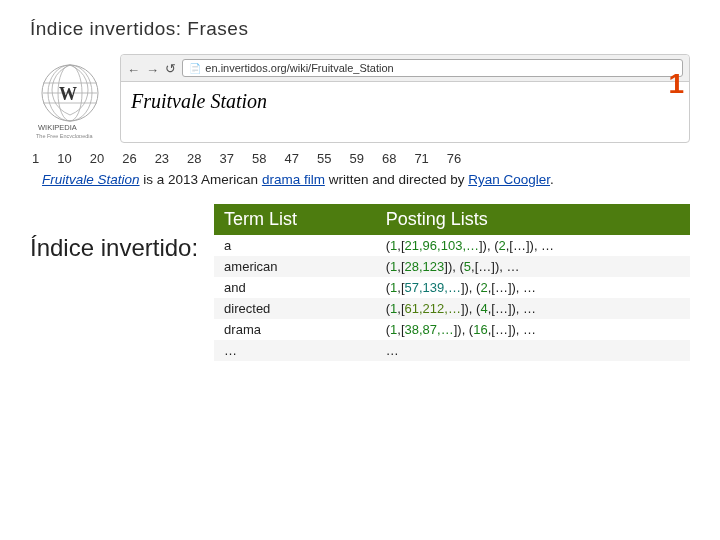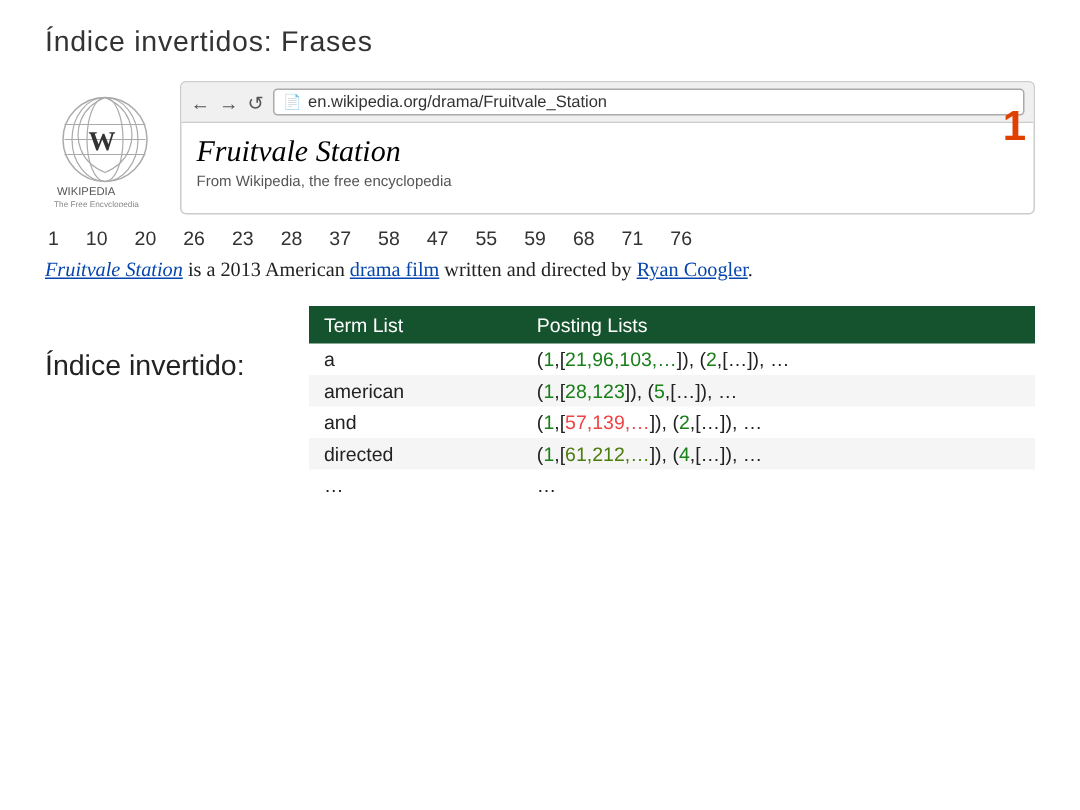--- a/index.html
+++ b/index.html
@@ -104,23 +104,22 @@
 
     .num-item {
       font-size: 13px;
       color: #333;
       margin-right: 18px;
     }
 
     .fruitvale-line {
       font-size: 13.5px;
       color: #222;
-      margin: 0 0 14px 0;
+      margin: 0 0 14px 12px;
       line-height: 1.5;
-      font-family: Liberation Serif, serif;
     }
 
     .fruitvale-line .wiki-link-italic {
       font-style: italic;
       color: #0645ad;
       text-decoration: underline;
     }
 
     .fruitvale-line .wiki-link {
       color: #0645ad;
@@ -128,41 +127,41 @@
     }
 
     .main-content-area {
       display: flex;
       align-items: flex-start;
       gap: 16px;
       margin-top: 4px;
     }
 
     .indice-label {
-      font-size: 19px;
+      font-size: 24px;
       font-weight: 400;
       color: #222;
       white-space: nowrap;
       margin-top: 30px;
       min-width: 160px;
     }
 
     .index-table {
       border-collapse: collapse;
       font-size: 13px;
       flex: 1;
     }
 
     .index-table th {
-      background: #14532d;
+      background: #4d7c0f;
       color: #fff;
       padding: 5px 18px 5px 10px;
       text-align: left;
       font-weight: normal;
-      font-size: 13px;
+      font-size: 18px;
     }
 
     .index-table td {
       padding: 3px 18px 3px 10px;
       color: #222;
       vertical-align: top;
     }
 
     .index-table tr:nth-child(even) td {
       background: #f5f5f5;
@@ -209,26 +208,25 @@
       </svg>
     </div>
 
     <div class="browser-mock">
       <div class="browser-toolbar">
         <span class="browser-btn">←</span>
         <span class="browser-btn">→</span>
         <span class="browser-btn">↺</span>
         <div class="browser-url-bar">
           <span style="font-size:10px;">📄</span>
-          <span>en.wikipedia.org/drama/Fruitvale_Station</span>
+          <span>en.invertidos.org/wiki/Fruitvale_Station</span>
         </div>
       </div>
       <div class="browser-content">
         <div class="wiki-title">Fruitvale Station</div>
-        <div class="wiki-subtitle">From Wikipedia, the free encyclopedia</div>
       </div>
     </div>
   </div>
 
   <div class="number-line">
     <span class="num-item">1</span>
     <span class="num-item">10</span>
     <span class="num-item">20</span>
     <span class="num-item">26</span>
     <span class="num-item">23</span>
@@ -261,27 +259,31 @@
       <tr>
             <td>a</td>
             <td>(<span style="color:#197f19;font-weight:normal;">1</span>,[<span style="color:#197f19;font-weight:normal;text-align:right;">21,96,103,…</span>]), (<span style="color:#197f19;font-weight:normal;">2</span>,[…]), …</td>
           </tr>
           <tr>
             <td>american</td>
             <td>(<span style="color:#197f19;font-weight:normal;">1</span>,[<span style="color:#197f19;font-weight:normal;">28,123</span>]), (<span style="color:#197f19;font-weight:normal;">5</span>,[…]), …</td>
           </tr>
           <tr>
             <td>and</td>
-            <td>(<span style="color:#197f19;font-weight:normal;">1</span>,[<span style="color:#ef4444;font-weight:normal;margin-top:36px;">57,139,…</span>]), (<span style="color:#197f19;font-weight:normal;">2</span>,[…]), …</td>
+            <td>(<span style="color:#197f19;font-weight:normal;">1</span>,[<span style="color:#0f766e;font-weight:normal;margin-top:36px;">57,139,…</span>]), (<span style="color:#197f19;font-weight:normal;">2</span>,[…]), …</td>
           </tr>
           <tr>
             <td>directed</td>
             <td>(<span style="color:#197f19;font-weight:normal;">1</span>,[<span style="color:#4d7c0f;font-weight:normal;">61,212,…</span>]), (<span style="color:#197f19;font-weight:normal;">4</span>,[…]), …</td>
           </tr>
           <tr>
+            <td>drama</td>
+            <td>(<span style="color:#197f19;font-weight:normal;">1</span>,[<span style="color:#197f19;font-weight:normal;">38,87,…</span>]), (<span style="color:#197f19;font-weight:normal;">16</span>,[…]), …</td>
+          </tr>
+          <tr>
             <td>…</td>
             <td>…</td>
           </tr>
         </tbody>
     </table>
   </div>
 
 </div>
 
 </body></html>

